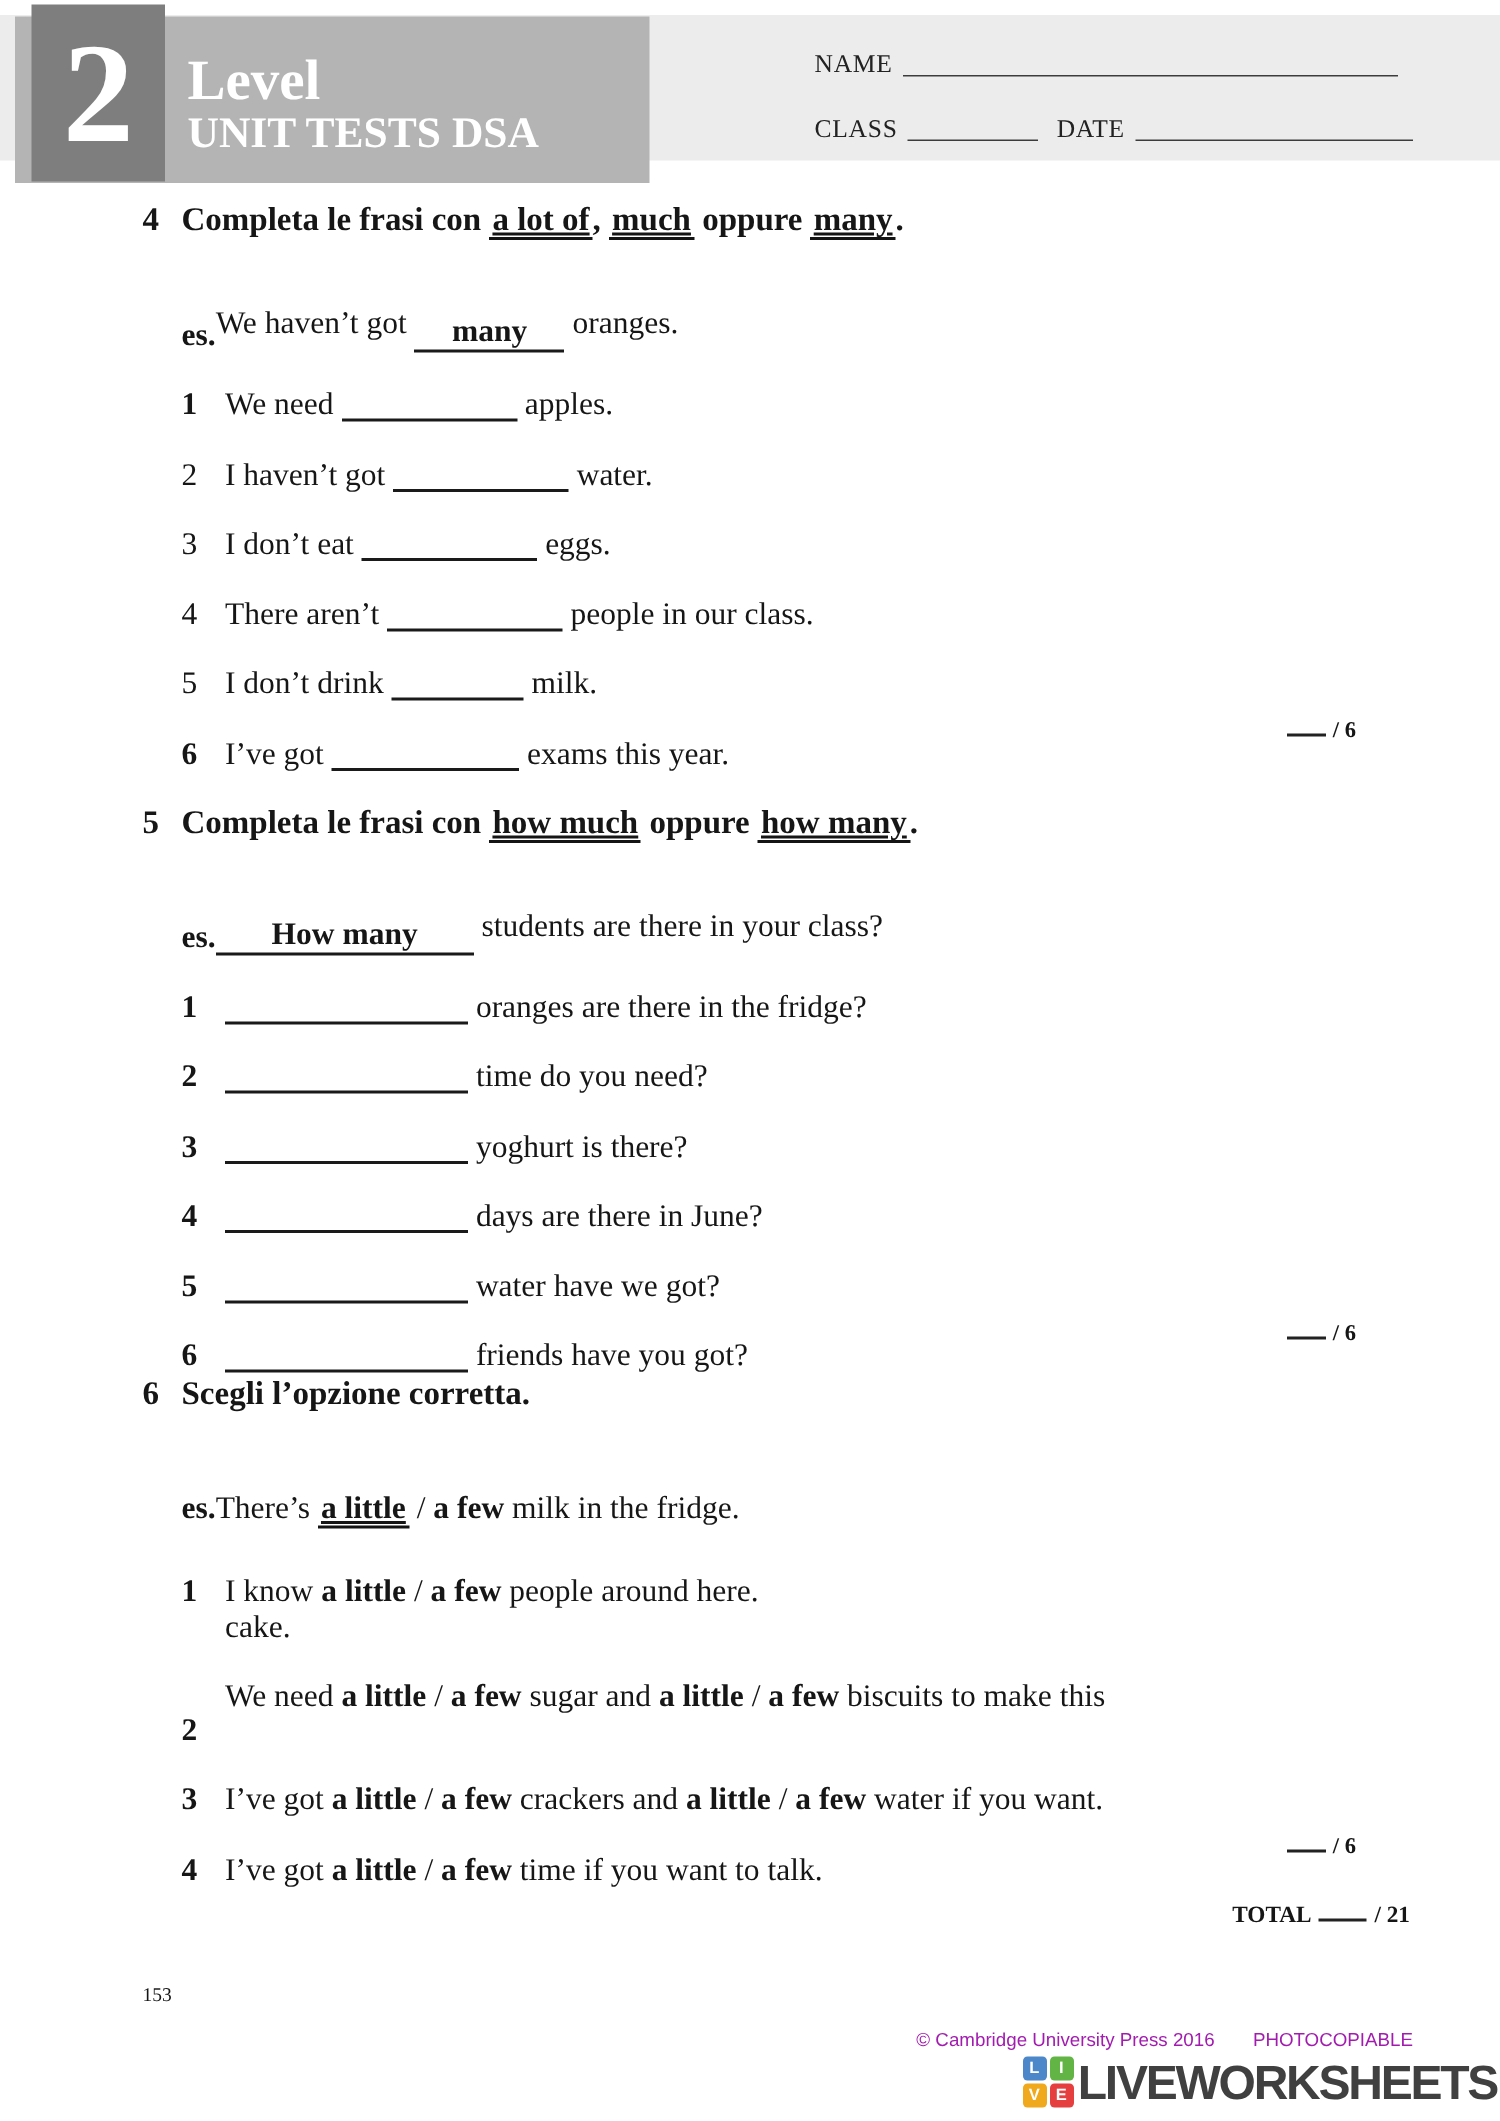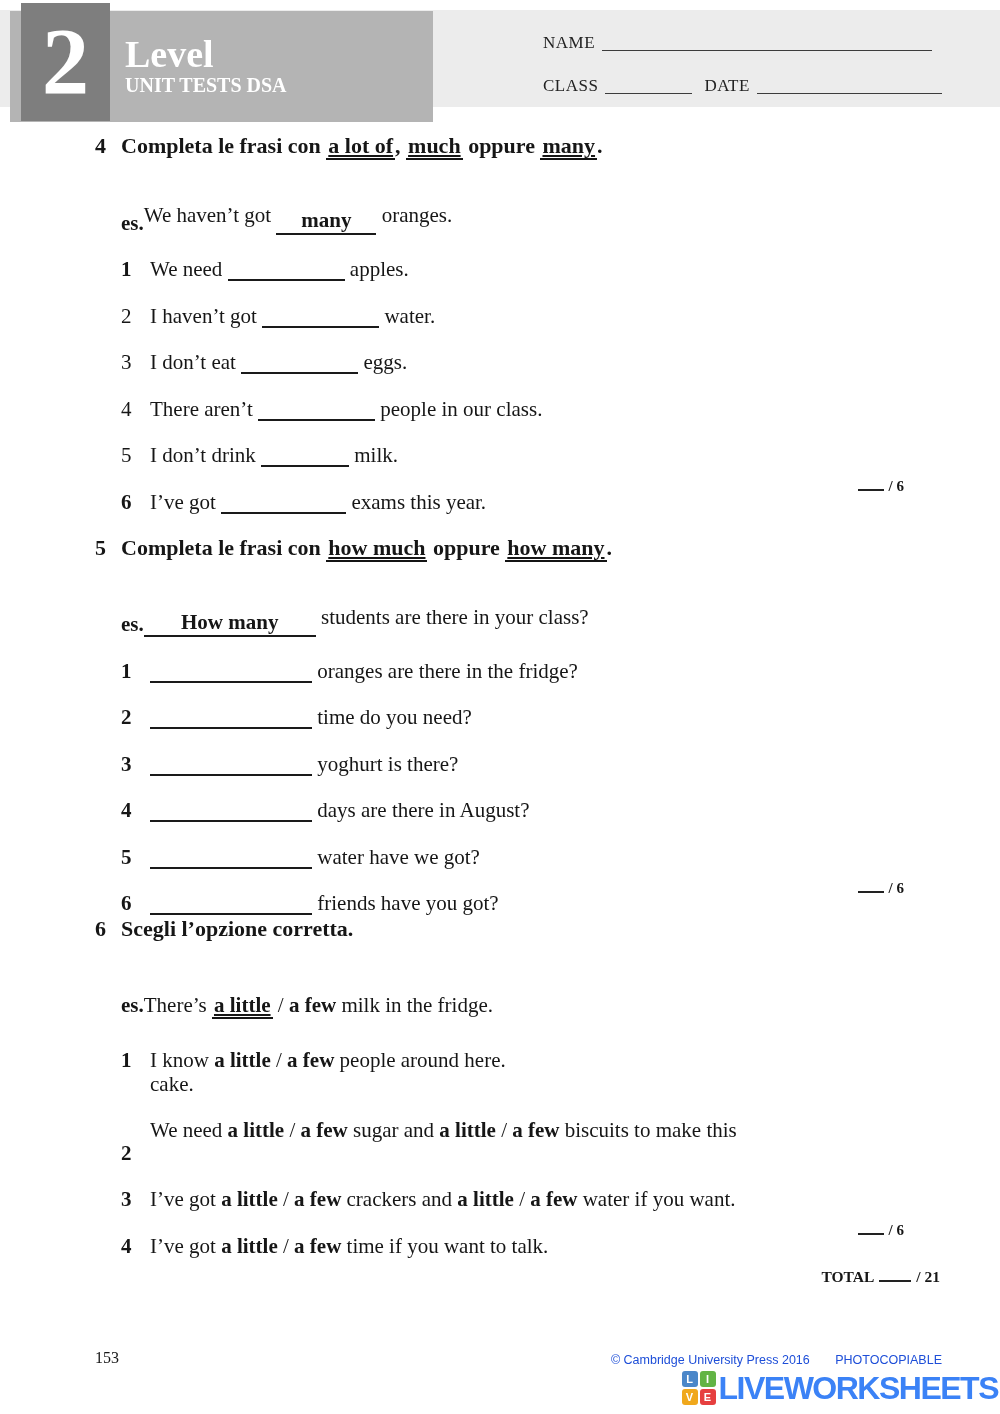--- a/index.html
+++ b/index.html
@@ -12,21 +12,21 @@
 
   
   .band { position:absolute; left:0; top:10px; width:1000px; height:97px; background:#ececec; }
   .level-box { position:absolute; left:10px; top:11px; width:423px; height:111px; background:#b4b4b4; }
   .num-box {
     position:absolute; left:21px; top:3px; width:89px; height:118px; background:#7e7e7e;
     color:#fff; display:flex; align-items:center; justify-content:center;
     font-size:95px; font-weight:bold; line-height:1;
   }
   .level-title { position:absolute; left:125px; top:34px; color:#fff; font-weight:bold; font-size:38px; line-height:1.1; }
-  .level-sub   { position:absolute; left:125px; top:74px; color:#fff; font-weight:bold; font-size:20px; line-height:1.1; }
+  .level-sub   { position:absolute; left:125px; top:74px; color:#fff; font-weight:bold; font-size:29px; line-height:1.1; }
 
   .id-block { position:absolute; left:543px; top:33px; font-size:17px; letter-spacing:0.5px; color:#222; }
   .id-row { height:43px; display:flex; }
   .id-row .lbl { margin-right:7px; padding-bottom:1px; }
   .wline { display:inline-block; border-bottom:1.5px solid #3c3c3c; height:18px; }
 
   
   .main { position:absolute; left:95px; top:133px; width:845px; font-size:21px; line-height:1.15; }
 
   .ex-heading { display:flex; font-weight:bold; font-size:22px; }
@@ -51,24 +51,24 @@
   .score-line { display:inline-block; width:26px; height:13px; border-bottom:2px solid #222; margin-right:5px; }
 
   .gap-ex5 { margin-top:21px; }
   .gap-ex6 { margin-top:0px; }
   .items-ex6 { margin-top:8px; }
 
   .total-row { margin-top:10px; text-align:right; font-size:15.5px; font-weight:bold; }
   .total-line { display:inline-block; width:32px; height:13px; border-bottom:2px solid #222; margin:0 5px; }
 
   
-  .page-num { position:absolute; left:95px; top:1349px; font-size:16px; }
+  .page-num { position:absolute; left:95px; top:1322px; font-size:13px; }
   .copyright {
     position:absolute; top:1353px; right:58px;
-    font-family:"Liberation Sans", sans-serif; font-size:12.5px; color:#1d4ed8; white-space:nowrap;
+    font-family:"Liberation Sans", sans-serif; font-size:12.5px; color:#a21caf; white-space:nowrap;
   }
   .copyright .photocopiable { margin-left:22px; }
 
   .logo { position:absolute; top:1371px; right:2px; display:flex; align-items:center; }
   .tilegrid { display:grid; grid-template-columns:16px 16px; grid-template-rows:16px 16px; gap:2px; margin-right:3px; }
   .tile {
     border-radius:3px; color:#fff; font-family:"Liberation Sans", sans-serif;
     font-weight:bold; font-size:11px; display:flex; align-items:center; justify-content:center;
   }
   .wordmark {
@@ -156,21 +156,21 @@
           <div class="row">
             <span class="item-num nb">2</span>
             <div class="item-text"><span class="blank" style="width: 162px;"></span><span> time do you need?</span></div>
           </div>
           <div class="row">
             <span class="item-num nb">3</span>
             <div class="item-text"><span class="blank" style="width: 162px;"></span><span> yoghurt is there?</span></div>
           </div>
           <div class="row">
             <span class="item-num nb">4</span>
-            <div class="item-text"><span class="blank" style="width: 162px;"></span><span> days are there in August?</span></div>
+            <div class="item-text"><span class="blank" style="width: 162px;"></span><span> days are there in June?</span></div>
           </div>
           <div class="row">
             <span class="item-num nb">5</span>
             <div class="item-text"><span class="blank" style="width: 162px;"></span><span> water have we got?</span></div>
           </div>
           <div class="row">
             <span class="item-num nb">6</span>
             <div class="item-text"><span class="blank" style="width: 162px;"></span><span> friends have you got?</span></div>
             <span class="score"><span class="score-line"></span><span>/ 6</span></span>
           </div>
@@ -219,14 +219,14 @@
   <span>© Cambridge University Press 2016</span>
   <span class="photocopiable">PHOTOCOPIABLE</span>
 </div>
 <div class="logo">
   <span class="tilegrid" id="logo-tiles">
       <span class="tile" style="background: rgb(75, 135, 201);">L</span>
       <span class="tile" style="background: rgb(98, 180, 69);">I</span>
       <span class="tile" style="background: rgb(240, 168, 28);">V</span>
       <span class="tile" style="background: rgb(230, 63, 63);">E</span>
     </span>
-  <span class="wordmark" id="logo-wordmark" style="color: #3b82f6;">LIVEWORKSHEETS</span>
+  <span class="wordmark" id="logo-wordmark" style="color: #404040;">LIVEWORKSHEETS</span>
 </div>
 
 </body></html>

